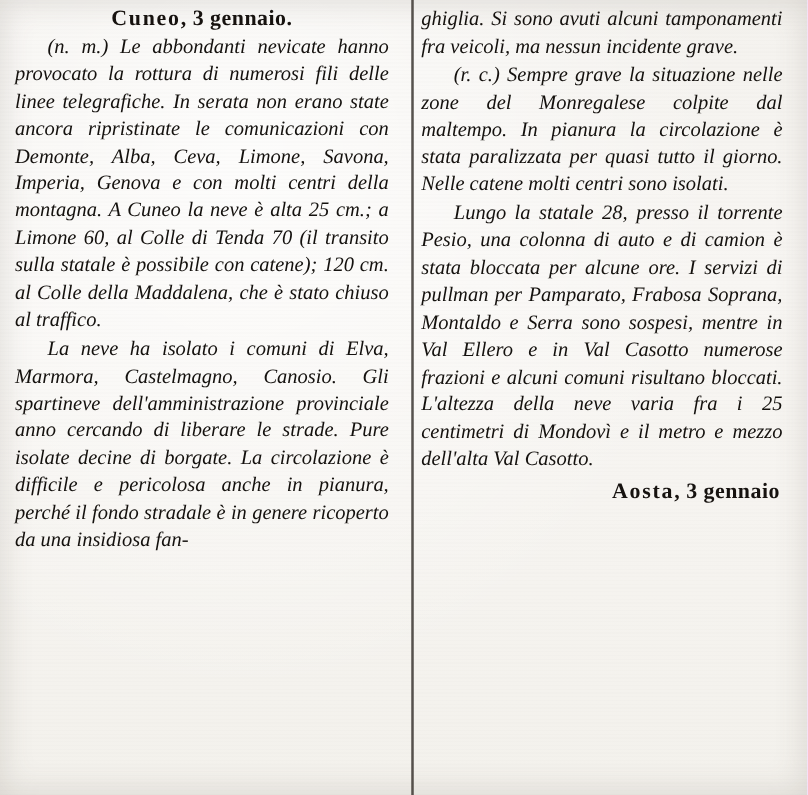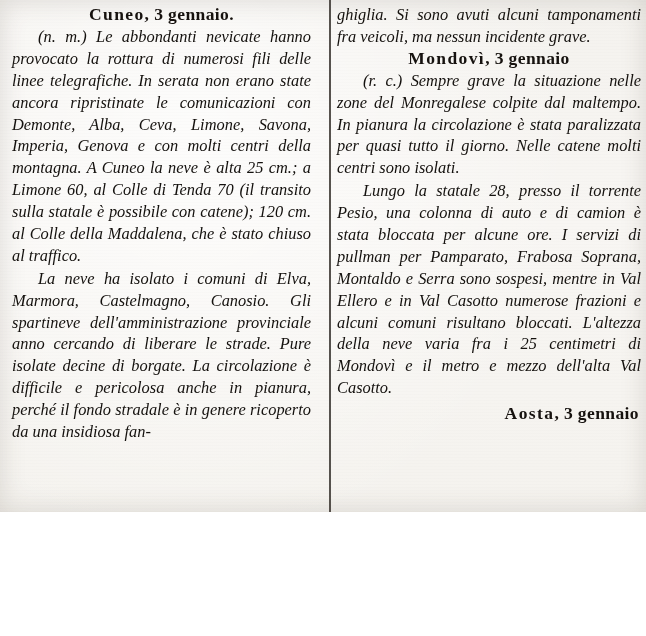--- a/index.html
+++ b/index.html
@@ -3,21 +3,21 @@
 <meta charset="utf-8">
 <style>
   html, body {
     margin: 0;
     padding: 0;
     background: #ffffff;
   }
   #page {
     position: relative;
     width: 646px;
-    height: 512px;
+    height: 636px;
     background: #f0abfc;
     overflow: hidden;
     font-family: "Liberation Serif", serif;
   }
   .scan {
     position: absolute;
     top: 0; left: 0;
     width: 646px;
     height: 636px;
     background:
@@ -36,21 +36,21 @@
     box-sizing: border-box;
     padding: 4px 10px 0 10px;
     flex: 1 1 50%;
   }
   .col-left {
     padding-left: 12px;
     padding-right: 12px;
   }
   .col-right {
     padding-left: 14px;
-    padding-right: 5px;
+    padding-right: 20px;
   }
   .col-divider {
     position: absolute;
     top: 0;
     bottom: 0;
     left: 329px;
     width: 2px;
     background: #3a3530;
     opacity: 0.85;
   }
@@ -122,23 +122,20 @@
       <div class="headline centered-head">
         <span class="city">Cuneo</span><span>, 3 gennaio.</span>
       </div>
       <p class="para">(n. m.) Le abbondanti nevicate hanno provocato la rottura di numerosi fili delle linee telegrafiche. In serata non erano state ancora ripristinate le comunicazioni con Demonte, Alba, Ceva, Limone, Savona, Imperia, Genova e con molti centri della montagna. A Cuneo la neve è alta 25 cm.; a Limone 60, al Colle di Tenda 70 (il transito sulla statale è possibile con catene); 120 cm. al Colle della Maddalena, che è stato chiuso al traffico.</p>
       <p class="para">La neve ha isolato i comuni di Elva, Marmora, Castelmagno, Canosio. Gli spartineve dell'amministrazione provinciale  anno cercando di liberare le strade. Pure isolate decine di borgate. La circolazione è difficile e pericolosa anche in pianura, perché il fondo stradale è in genere ricoperto da una insidiosa fan-</p>
     </div>
 
     <div class="column col-right">
       <p class="para cont">ghiglia. Si sono avuti alcuni tamponamenti fra veicoli, ma nessun incidente grave.</p>
 
-      <div class="headline centered-head">
-        <span class="city">Mondovì</span><span>, 3 gennaio</span>
-      </div>
       <p class="para">(r. c.) Sempre grave la situazione nelle zone del Monregalese colpite dal maltempo. In pianura la circolazione è stata paralizzata per quasi tutto il giorno. Nelle catene molti centri sono isolati.</p>
       <p class="para">Lungo la statale 28, presso il torrente Pesio, una colonna di auto e di camion è stata bloccata per alcune ore. I servizi di pullman per Pamparato, Frabosa Soprana, Montaldo e Serra sono sospesi, mentre in Val Ellero e in Val Casotto numerose frazioni e alcuni comuni risultano bloccati. L'altezza della neve varia fra i 25 centimetri di Mondovì e il metro e mezzo dell'alta Val Casotto.</p>
 
       <div class="headline inline-head">
         <span class="city">Aosta</span><span>, 3 gennaio</span>
       </div>
     </div>
 
   </div>
 

